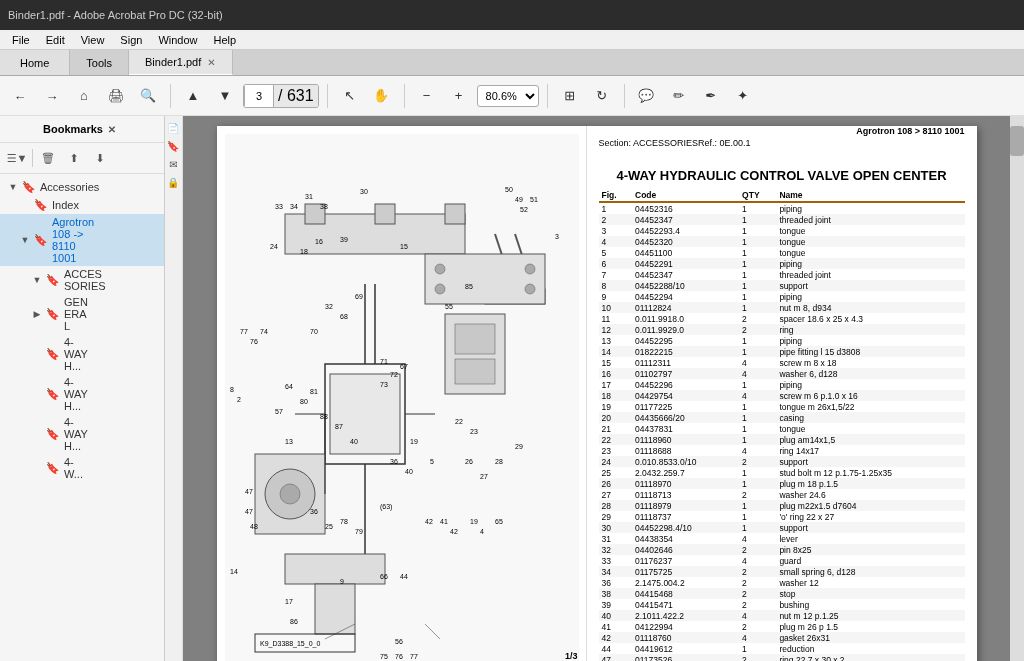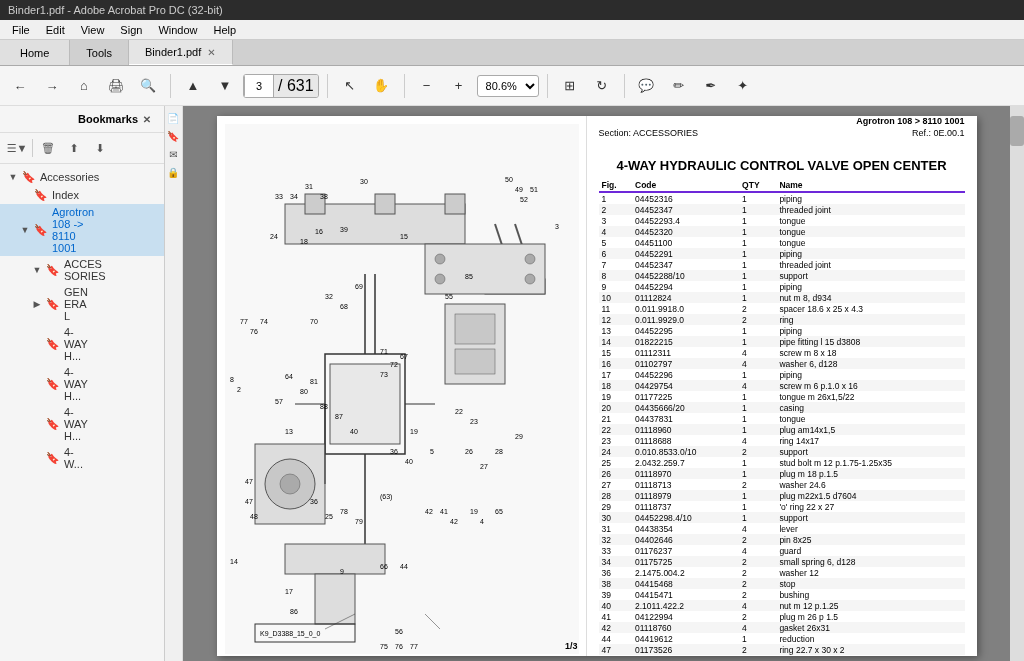--- a/index.html
+++ b/index.html
@@ -2,21 +2,21 @@
 <html><head>
   <meta charset="utf-8">
   <style>
     * { margin: 0; padding: 0; box-sizing: border-box; }
     body { font-family: Arial, sans-serif; font-size: 11px; background: #f0f0f0; width: 1024px; height: 661px; overflow: hidden; }
     
     
     #title-bar {
       background: #2c2c2c;
       color: #ccc;
-      height: 20px;
+      height: 30px;
       display: flex;
       align-items: center;
       padding: 0 8px;
       font-size: 11px;
     }
     
     
     #menu-bar {
       background: #f0f0f0;
       height: 20px;
@@ -137,21 +137,21 @@
       width: 165px;
       background: #f5f5f5;
       border-right: 1px solid #ccc;
       display: flex;
       flex-direction: column;
       overflow: hidden;
     }
     #sidebar-header {
       display: flex;
       align-items: center;
-      justify-content: flex-end;
+      justify-content: center;
       padding: 4px 8px;
       border-bottom: 1px solid #ddd;
       font-weight: bold;
       font-size: 11px;
     }
     #sidebar-header-actions {
       display: flex;
       gap: 2px;
     }
     .sidebar-action-btn {
@@ -296,21 +296,21 @@
       margin-bottom: 6px;
       text-align: center;
       margin-top: 20px;
     }
     .parts-table {
       width: 100%;
       border-collapse: collapse;
       font-size: 8.5px;
     }
     .parts-table th {
-      border-bottom: 2px solid #6d28d9;
+      border-bottom: 2px solid #a16207;
       padding: 1px 3px;
       text-align: left;
       font-weight: bold;
     }
     .parts-table td {
       padding: 0.5px 3px;
       border-bottom: none;
       vertical-align: top;
     }
     .parts-table tr:nth-child(even) td { background: #f5f5f5; }
@@ -628,21 +628,21 @@
           <text x="65" y="490" font-size="7" fill="#000">86</text>
 
           <text x="340" y="525" font-size="9" fill="#000" font-weight="bold">1/3</text>
         </svg>
       </div>
 
       <div id="pdf-content">
         <div class="pdf-header-right">
           <strong>Agrotron 108 &gt; 8110 1001</strong>
         </div>
-        <div style="display:flex; justify-content:space-between; font-size:9px; margin-bottom:2px;">
+        <div style="display:flex; font-size:9px; margin-bottom:2px;">
           <span>Section: ACCESSORIES</span>
           <span>Ref.: 0E.00.1</span>
         </div>
         <div class="pdf-title">4-WAY HYDRAULIC CONTROL VALVE OPEN CENTER</div>
 
         <table class="parts-table">
           <thead>
             <tr>
               <th>Fig.</th>
               <th>Code</th>

